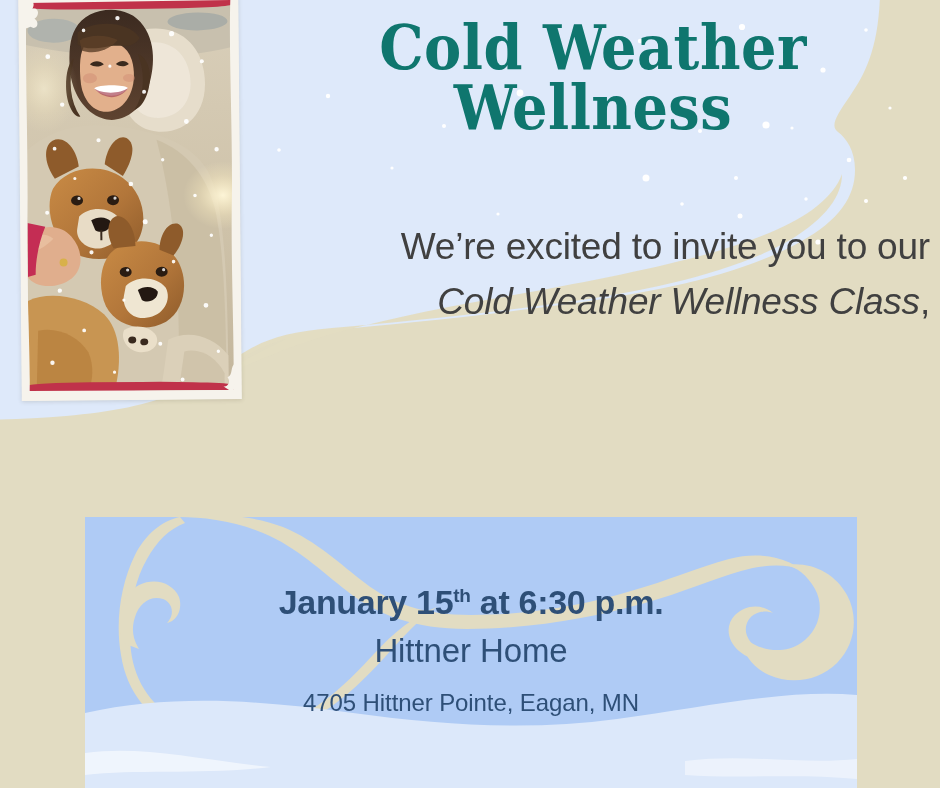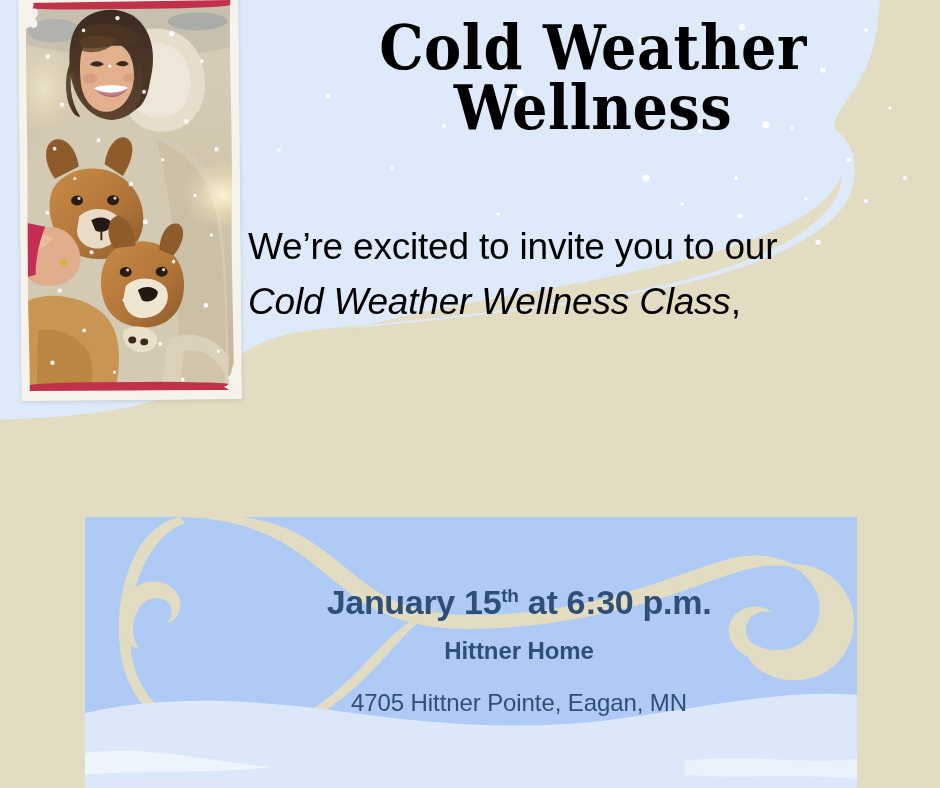--- a/index.html
+++ b/index.html
@@ -72,38 +72,38 @@
     pointer-events: none;
   }
 
   
   .title {
     position: absolute;
     left: 258px;
     top: 18px;
     width: 670px;
     text-align: center;
-    color: #000000;
+    color: #0f766e;
     font-family: "DejaVu Serif", "Liberation Serif", serif;
     font-weight: 700;
     font-size: 62px;
     line-height: 0.97;
     letter-spacing: 0.5px;
     font-stretch: condensed;
   }
   .title .l2 { display: block; }
 
   
   .body-copy {
     position: absolute;
     left: 248px;
     top: 219px;
     width: 682px;
-    text-align: left;
-    color: #000000;
+    text-align: right;
+    color: #404040;
     font-family: "Liberation Sans", sans-serif;
     font-size: 37px;
     line-height: 55px;
     letter-spacing: -0.2px;
   }
   .body-copy .em {
     font-weight: 400;
     font-style: italic;
   }
 
@@ -124,36 +124,35 @@
     height: 271px;
   }
   .panel-text {
     position: absolute;
     left: 0;
     top: 62px;
     width: 772px;
     text-align: center;
     color: #2E4F77;
     font-family: "Liberation Sans", sans-serif;
-    padding-left: 48px;
   }
   .line-date {
     font-size: 34px;
     font-weight: 700;
     line-height: 46px;
     letter-spacing: -0.3px;
   }
   .line-date sup {
     font-size: 19px;
     vertical-align: super;
     line-height: 0;
   }
   .line-venue {
-    font-size: 24px;
-    font-weight: 700;
+    font-size: 33px;
+    font-weight: 400;
     line-height: 52px;
     letter-spacing: -0.1px;
   }
   .line-address {
     font-size: 24px;
     font-weight: 400;
     line-height: 52px;
     letter-spacing: -0.1px;
   }
 </style>

